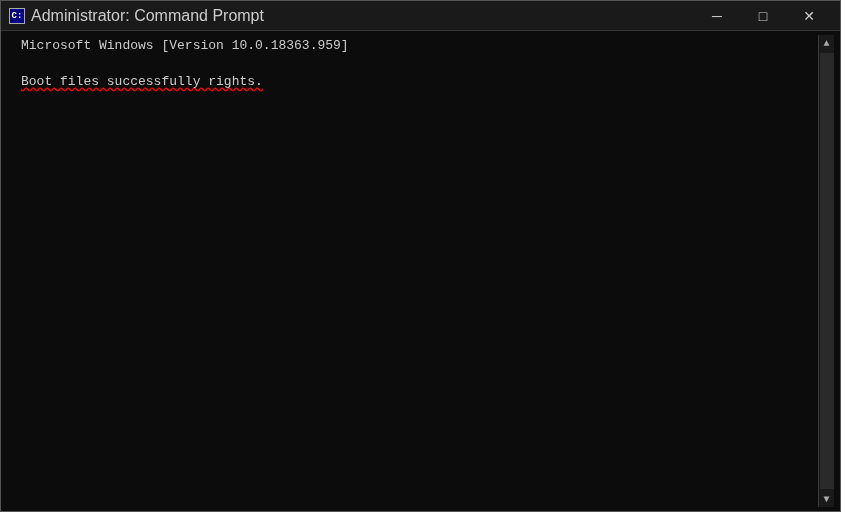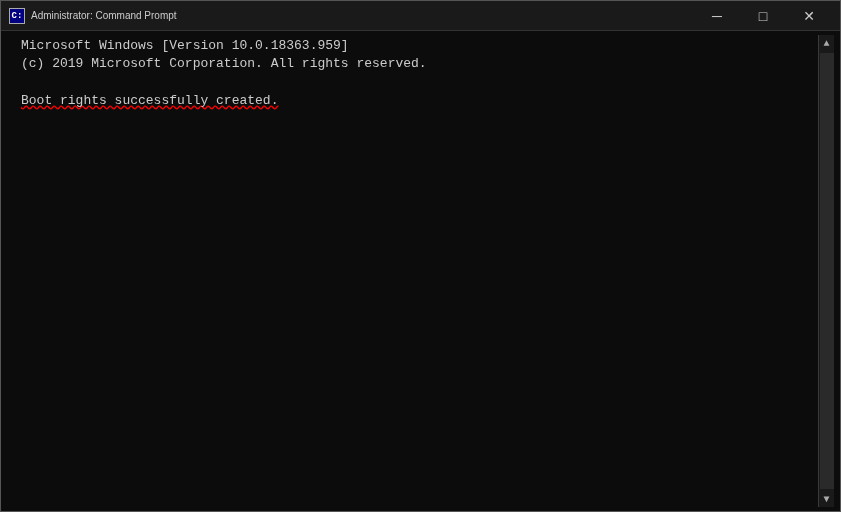--- a/index.html
+++ b/index.html
@@ -52,21 +52,21 @@
       align-items: center;
       justify-content: center;
       font-size: 9px;
       color: white;
       font-weight: bold;
     }
 
     .title-bar-title {
       flex: 1;
       color: #cccccc;
-      font-size: 10px;
+      font-size: 16px;
       font-family: 'Segoe UI', Arial, sans-serif;
     }
 
     .title-bar-controls {
       display: flex;
       gap: 0;
     }
 
     .title-btn {
       width: 46px;
@@ -170,23 +170,22 @@
     <span class="title-bar-title">Administrator: Command Prompt</span>
     <div class="title-bar-controls">
       <button class="title-btn">─</button>
       <button class="title-btn">□</button>
       <button class="title-btn close-btn">✕</button>
     </div>
   </div>
   <div class="console-area">
     <div class="console-content">
       <div class="console-line">Microsoft Windows [Version 10.0.18363.959]</div>
-      <div class="console-line">(c) 2019 Microsoft Corporation. All rights reserved.</div>
       <div class="empty-line"></div>
-      <div class="console-line output-line">Boot rights successfully created.</div>
+      <div class="console-line output-line">Boot files successfully rights.</div>
     </div>
     <div class="scrollbar">
       <div class="scrollbar-up">▲</div>
       <div class="scrollbar-track"></div>
       <div class="scrollbar-down">▼</div>
     </div>
   </div>
 </div>
 
 </body></html>

